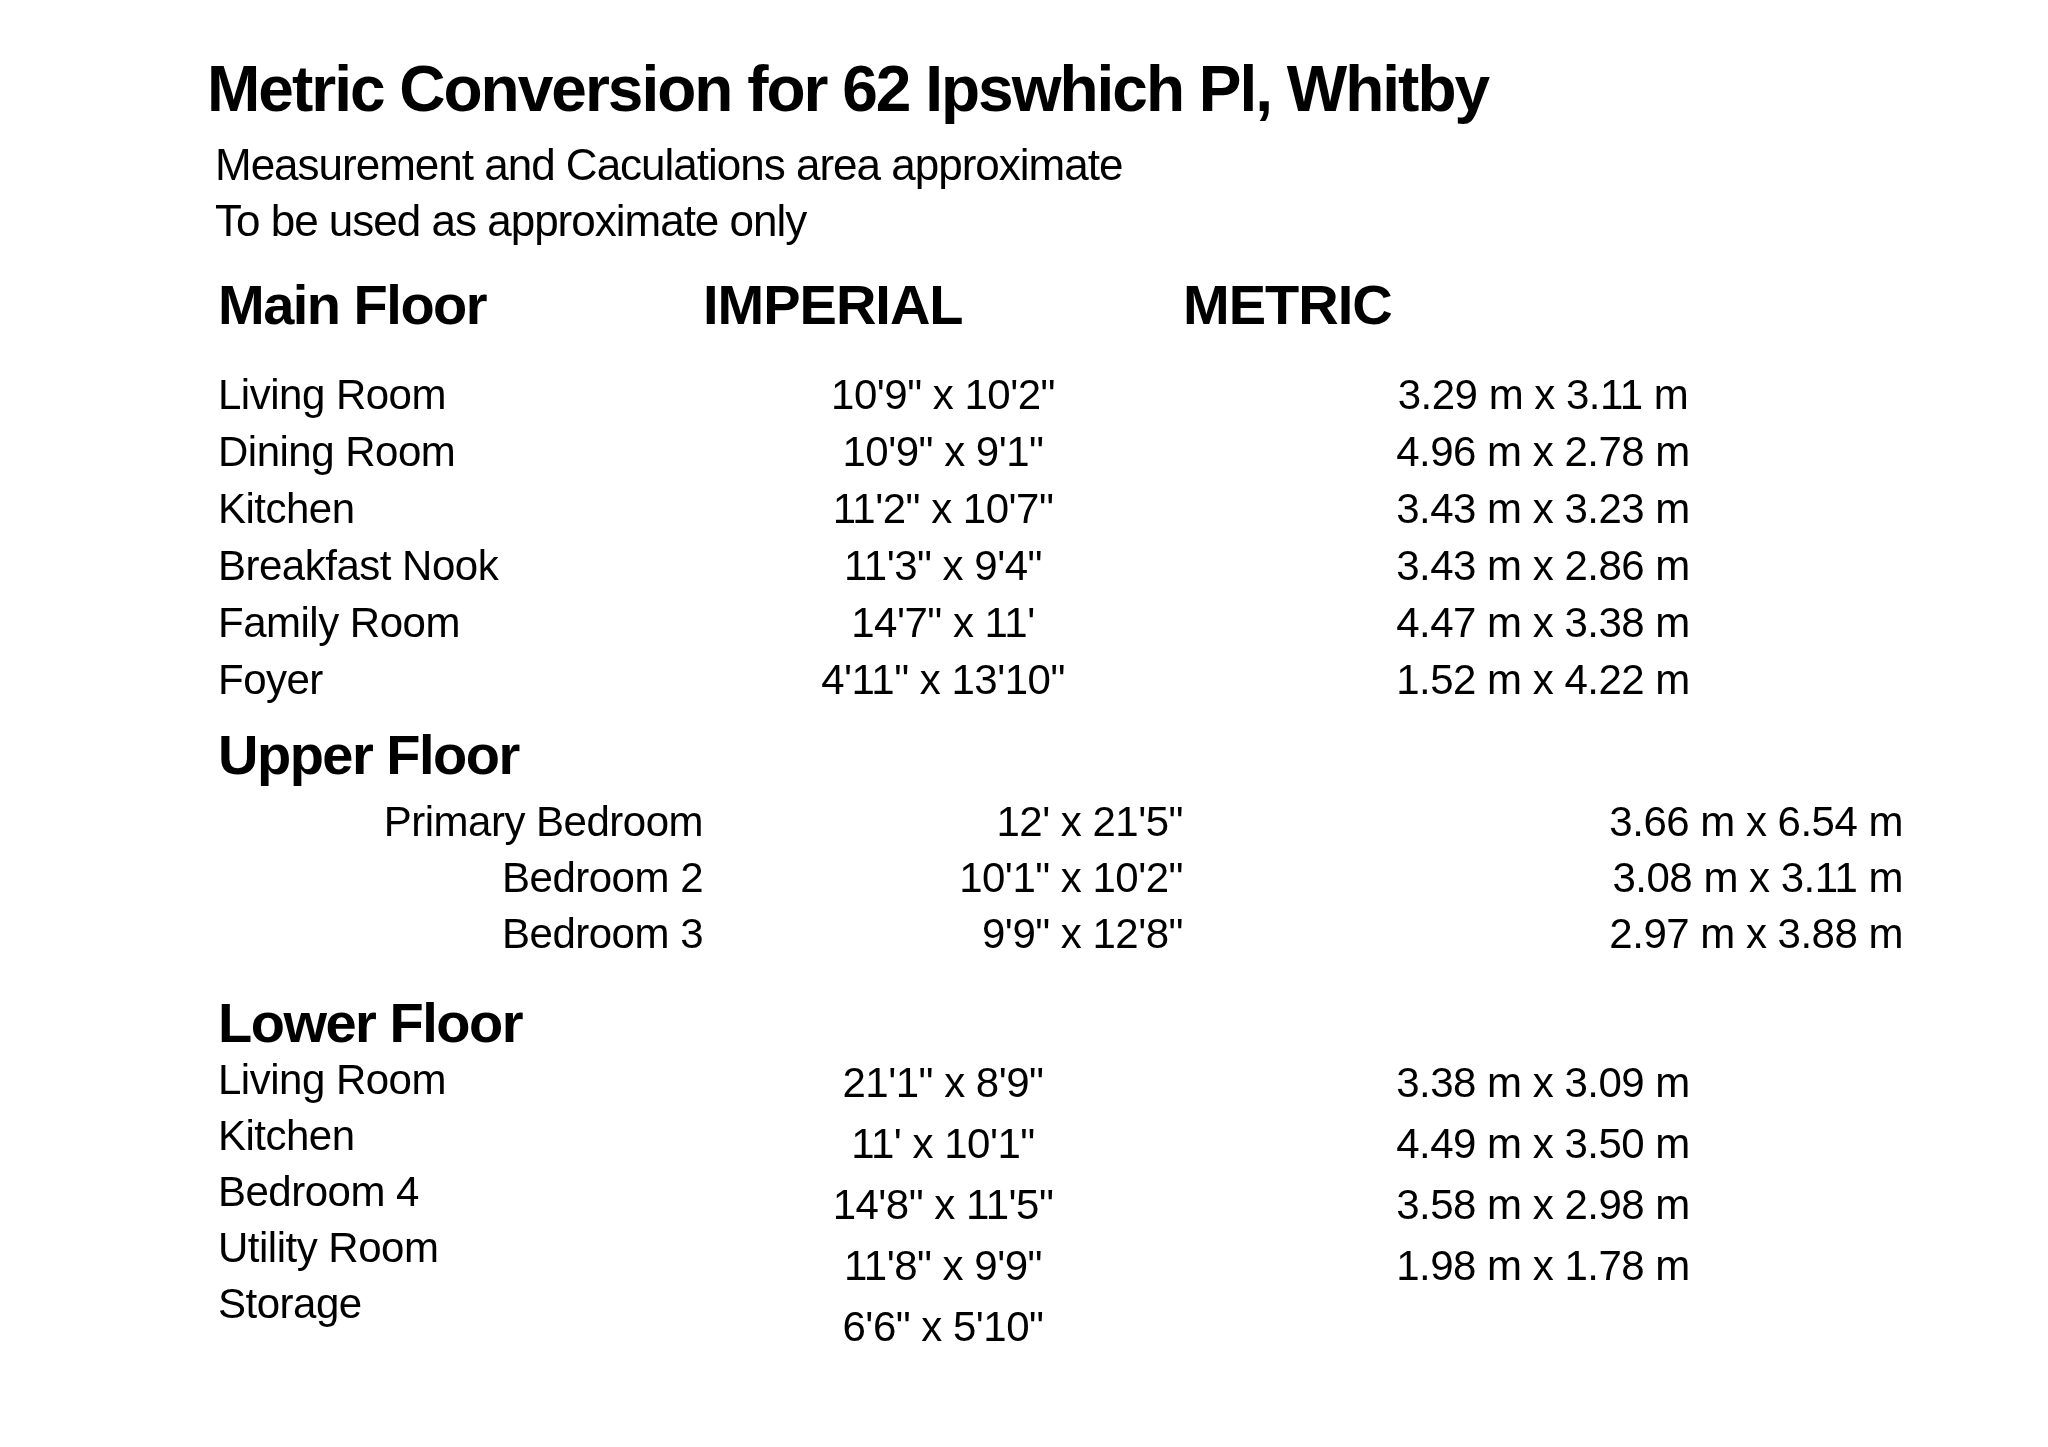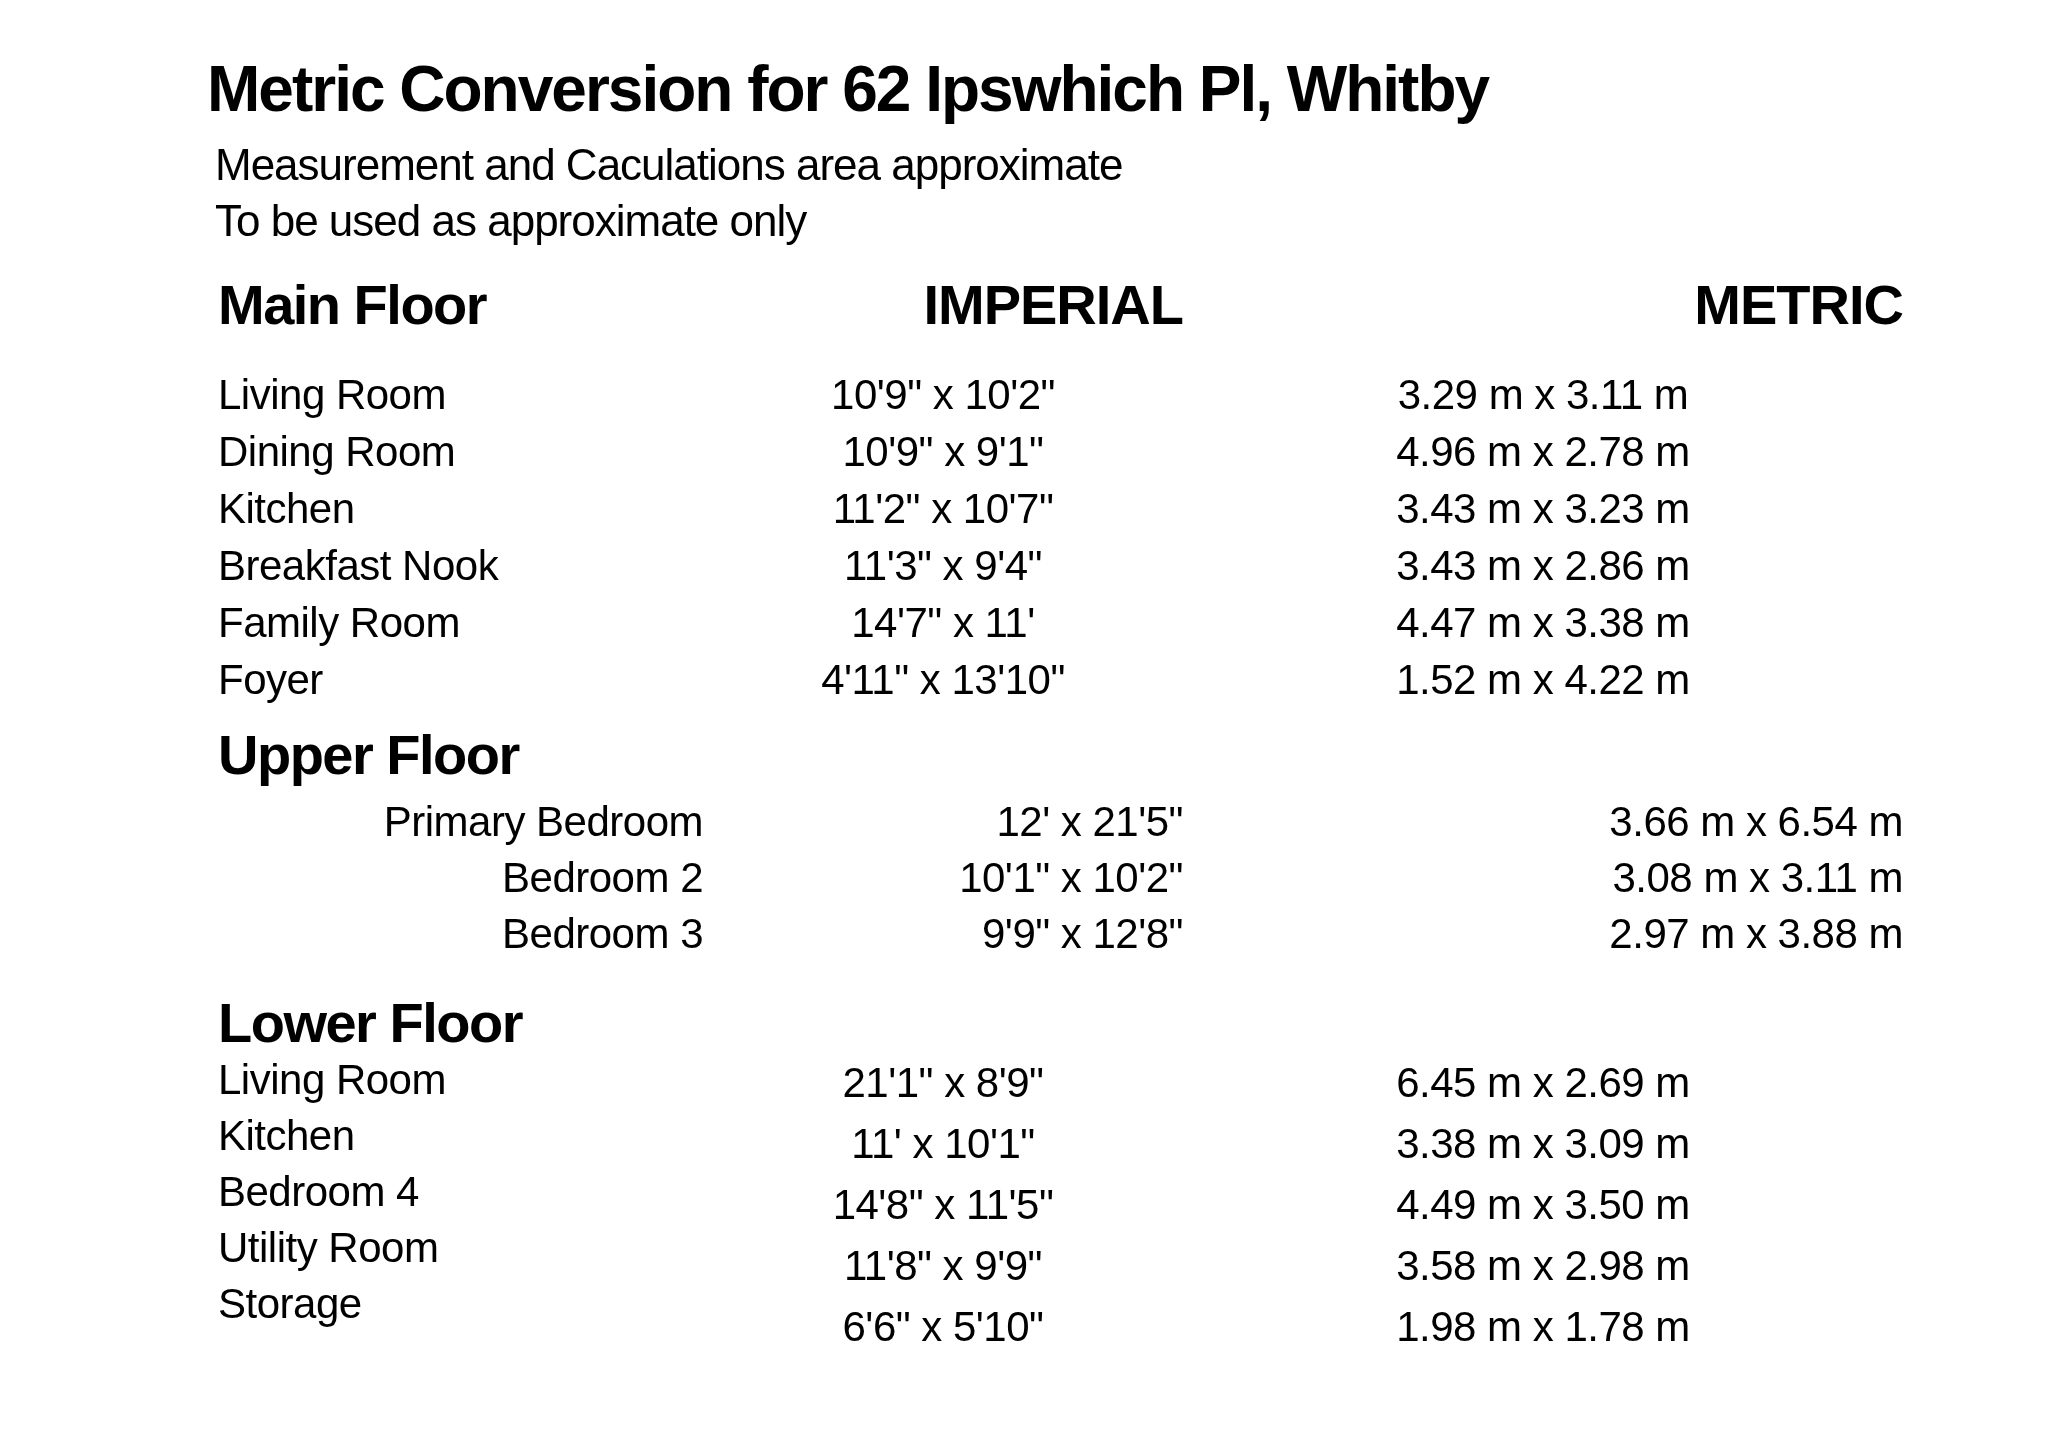--- a/index.html
+++ b/index.html
@@ -52,21 +52,21 @@
   .section-title {
     font-size: 56px;
     font-weight: bold;
     letter-spacing: -1.5px;
     white-space: nowrap;
   }
   .col-header {
     font-size: 56px;
     font-weight: bold;
     letter-spacing: -1px;
-    text-align: right;
+    text-align: left;
     white-space: nowrap;
   }
   .line {
     font-size: 42px;
     letter-spacing: -0.5px;
     white-space: nowrap;
   }
   .col-imperial .line, .col-metric .line { text-align: center; }
 
   .sec-main-body .line  { line-height: 57px; }
@@ -154,21 +154,20 @@
       <div class="line">Storage</div>
     </div>
     <div class="col-imperial">
       <div class="line">21'1" x 8'9"</div>
       <div class="line">11' x 10'1"</div>
       <div class="line">14'8" x 11'5"</div>
       <div class="line">11'8" x 9'9"</div>
       <div class="line">6'6" x 5'10"</div>
     </div>
     <div class="col-metric">
-      <div class="line">6.45 m x 2.69 m</div>
       <div class="line">3.38 m x 3.09 m</div>
       <div class="line">4.49 m x 3.50 m</div>
       <div class="line">3.58 m x 2.98 m</div>
       <div class="line">1.98 m x 1.78 m</div>
     </div>
   </div>
 
 </div>
 
 </body></html>

